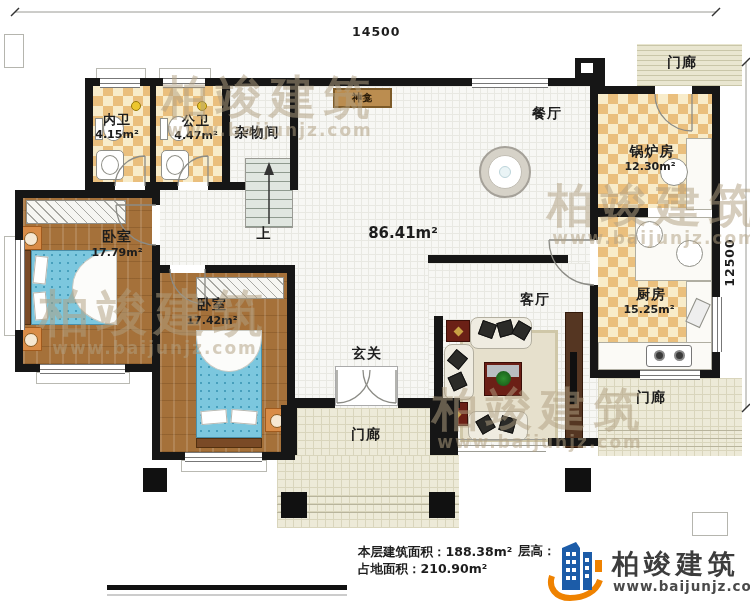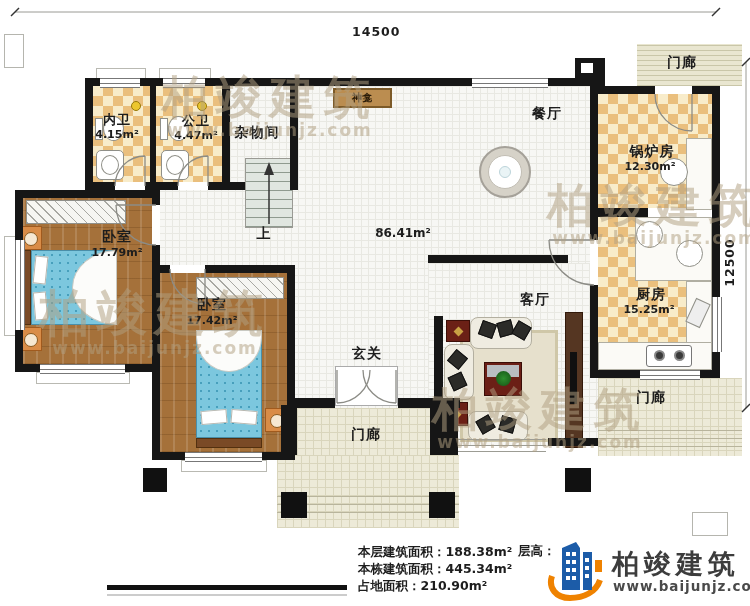--- a/index.html
+++ b/index.html
@@ -250,21 +250,21 @@
   <div class="lbl room" style="left:117px;top:120px;font-size:13px;">内卫</div>
   <div class="lbl area" style="left:117px;top:134px;">4.15m²</div>
   <div class="lbl room" style="left:196px;top:121px;font-size:13px;">公卫</div>
   <div class="lbl area" style="left:196px;top:135px;">4.47m²</div>
   <div class="lbl room" style="left:257px;top:133px;">杂物间</div>
   <div class="lbl room" style="left:117px;top:237px;">卧室</div>
   <div class="lbl area" style="left:117px;top:252px;">17.79m²</div>
   <div class="lbl room" style="left:212px;top:305px;">卧室</div>
   <div class="lbl area" style="left:212px;top:320px;">17.42m²</div>
   <div class="lbl room" style="left:264px;top:234px;">上</div>
-  <div class="lbl area" style="left:403px;top:233px;font-size:12px;">86.41m²</div>
+  <div class="lbl area" style="left:403px;top:233px;font-size:15px;">86.41m²</div>
   <div class="lbl room" style="left:547px;top:114px;">餐厅</div>
   <div class="lbl small" style="left:362px;top:98px;z-index:8;color:#2a1b08;">神龛</div>
   <div class="lbl room" style="left:652px;top:152px;font-family:Liberation Mono, monospace;">锅炉房</div>
   <div class="lbl area" style="left:650px;top:166px;">12.30m²</div>
   <div class="lbl room" style="left:651px;top:295px;">厨房</div>
   <div class="lbl area" style="left:649px;top:309px;">15.25m²</div>
   <div class="lbl room" style="left:535px;top:300px;">客厅</div>
   <div class="lbl room" style="left:367px;top:354px;">玄关</div>
   <div class="lbl room" style="left:682px;top:63px;">门廊</div>
   <div class="lbl room" style="left:651px;top:398px;">门廊</div>
@@ -288,21 +288,20 @@
   <div class="wm" style="left:420px;top:386px;width:240px;">
     <div class="big">柏竣建筑</div>
     <div class="url">www.baijunjz.com</div>
   </div>
 
   <div id="titleblock">
     <div class="tb-rule1"></div>
     <div class="tb-rule2"></div>
     <div class="tb-stats">
       <div><span>本层建筑面积：</span><span>188.38m²</span></div>
-      <div><span>本栋建筑面积：</span><span>445.34m²</span></div>
       <div><span>占地面积：</span><span>210.90m²</span></div>
     </div>
     <div class="tb-height">层高：</div>
     <svg class="abs" style="left:546px;top:2px;" width="64" height="64" viewBox="0 0 64 64">
       <path d="M6 38 C 2 50 10 60 24 60 C 38 60 50 54 54 42" stroke="#ef8200" stroke-width="6" fill="none"></path>
       <polygon points="16,10 30,4 34,10 34,52 16,52" fill="#1c5ca8"></polygon>
       <polygon points="37,14 46,14 46,52 37,52" fill="#1c5ca8"></polygon>
       <g fill="#fff">
         <rect x="20" y="14" width="4" height="4"></rect>
           <rect x="26" y="14" width="4" height="4"></rect>

